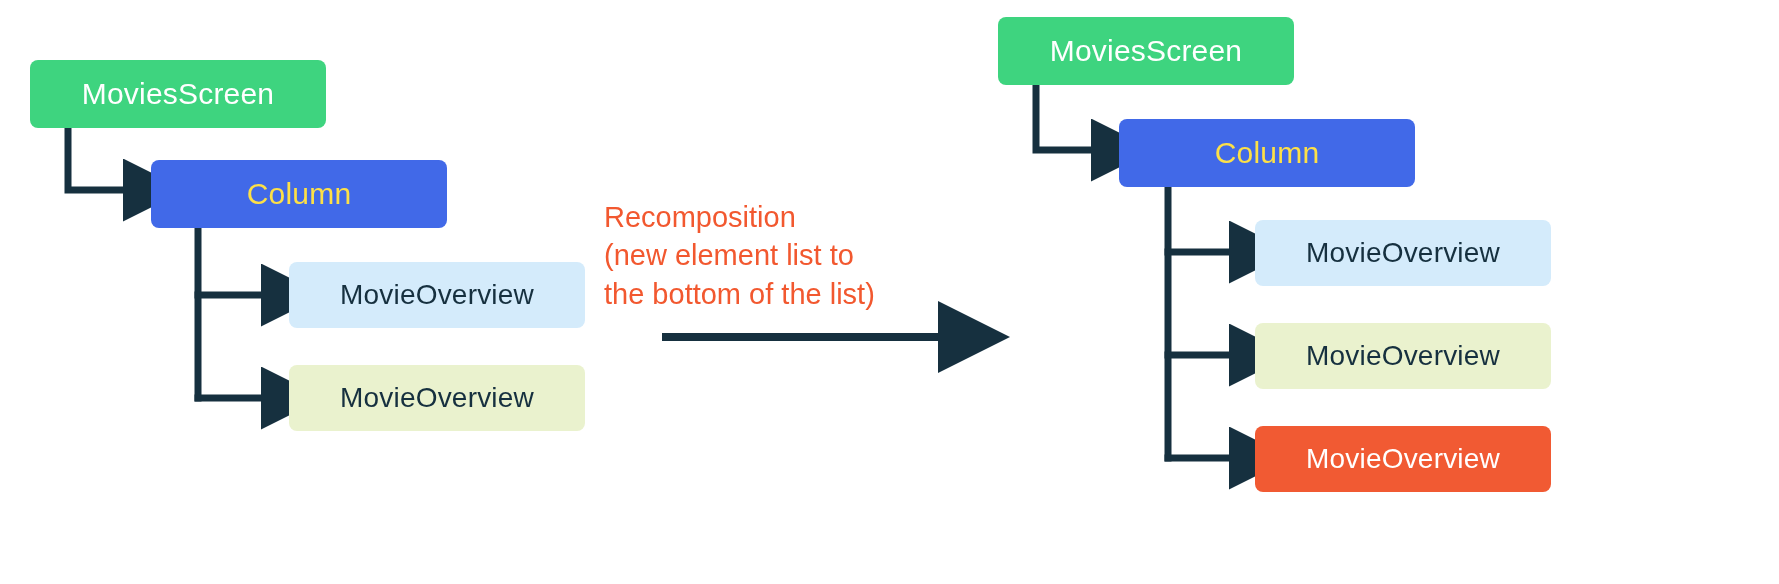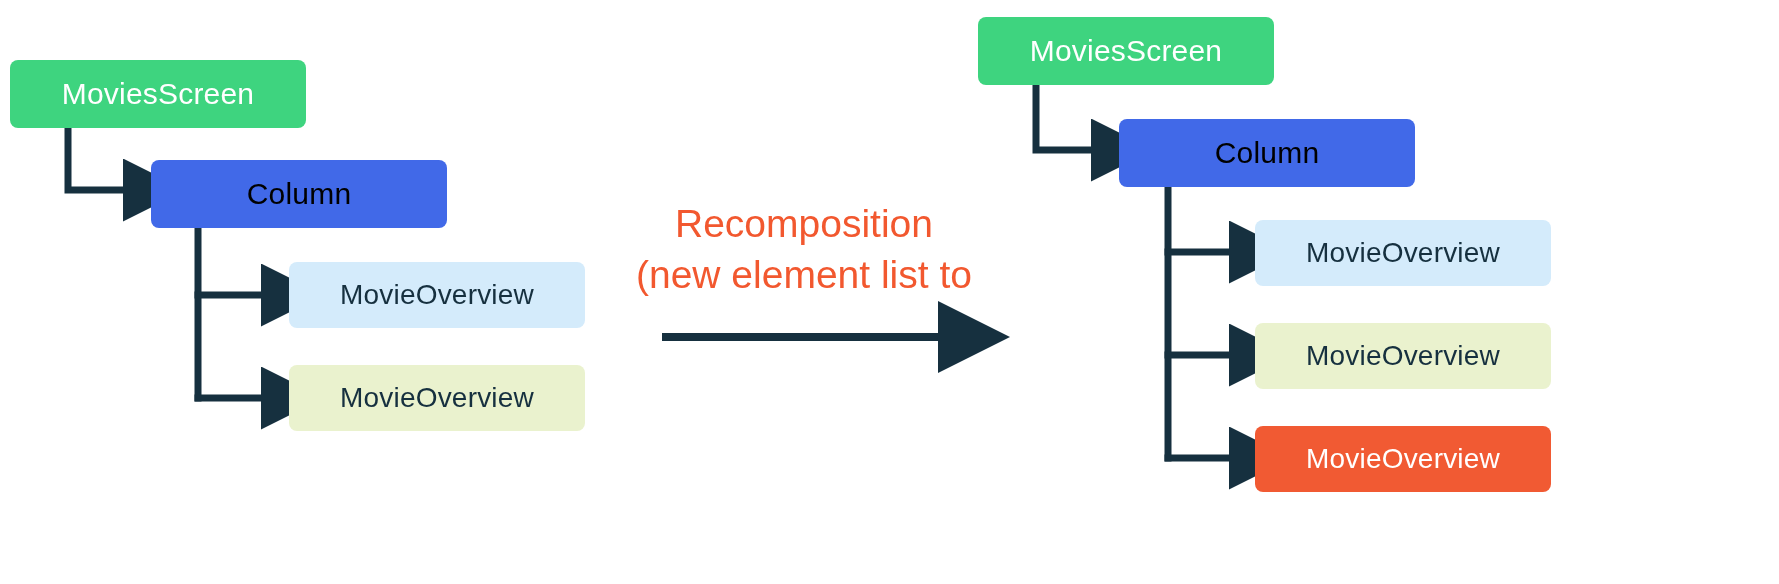--- a/index.html
+++ b/index.html
@@ -25,47 +25,47 @@
     align-items: center;
     justify-content: center;
     font-family: "Liberation Sans", sans-serif;
     font-weight: 400;
     white-space: nowrap;
     letter-spacing: 0.2px;
   }
   .node-root {
     font-size: 30px;
     color: #ffffff;
+    margin-left: 20px;
   }
   .node-container {
     font-size: 30px;
-    color: #000000;
+    color: #fde047;
   }
   .node-leaf {
     font-size: 28px;
     color: #16303f;
   }
   .node-leaf-highlight {
     font-size: 28px;
     color: #ffffff;
   }
   .edge-svg {
     position: absolute;
     top: 0;
     left: 0;
     width: 1779px;
     height: 584px;
     pointer-events: none;
     overflow: visible;
   }
   .caption {
     position: absolute;
-    text-align: center;
     font-family: "Liberation Sans", sans-serif;
-    font-size: 39px;
+    font-size: 29px;
     line-height: 1.32;
     color: #f2582f;
     white-space: nowrap;
   }
   .caption-line {
     display: block;
   }
 </style>
 </head>
 <body>
@@ -119,20 +119,21 @@
 
   <div class="node node-container" style="left:151px; top:160px; width:296px; height:68px; background:#4169e8;">Column</div>
 
   <div class="node node-leaf" style="left:289px; top:262px; width:296px; height:66px; background:#d4ebfb;">MovieOverview</div>
 
   <div class="node node-leaf" style="left:289px; top:365px; width:296px; height:66px; background:#eaf2ce;">MovieOverview</div>
 
   <div class="caption" style="left:604px; top:198px; width:400px;">
     <span class="caption-line">Recomposition</span>
     <span class="caption-line">(new element list to</span>
+    <span class="caption-line">the bottom of the list)</span>
   </div>
 
   <div class="node node-root" style="left:978px; top:17px; width:296px; height:68px; background:#3ed47f;">MoviesScreen</div>
 
   <div class="node node-container" style="left:1119px; top:119px; width:296px; height:68px; background:#4169e8;">Column</div>
 
   <div class="node node-leaf" style="left:1255px; top:220px; width:296px; height:66px; background:#d4ebfb;">MovieOverview</div>
 
   <div class="node node-leaf" style="left:1255px; top:323px; width:296px; height:66px; background:#eaf2ce;">MovieOverview</div>
 

